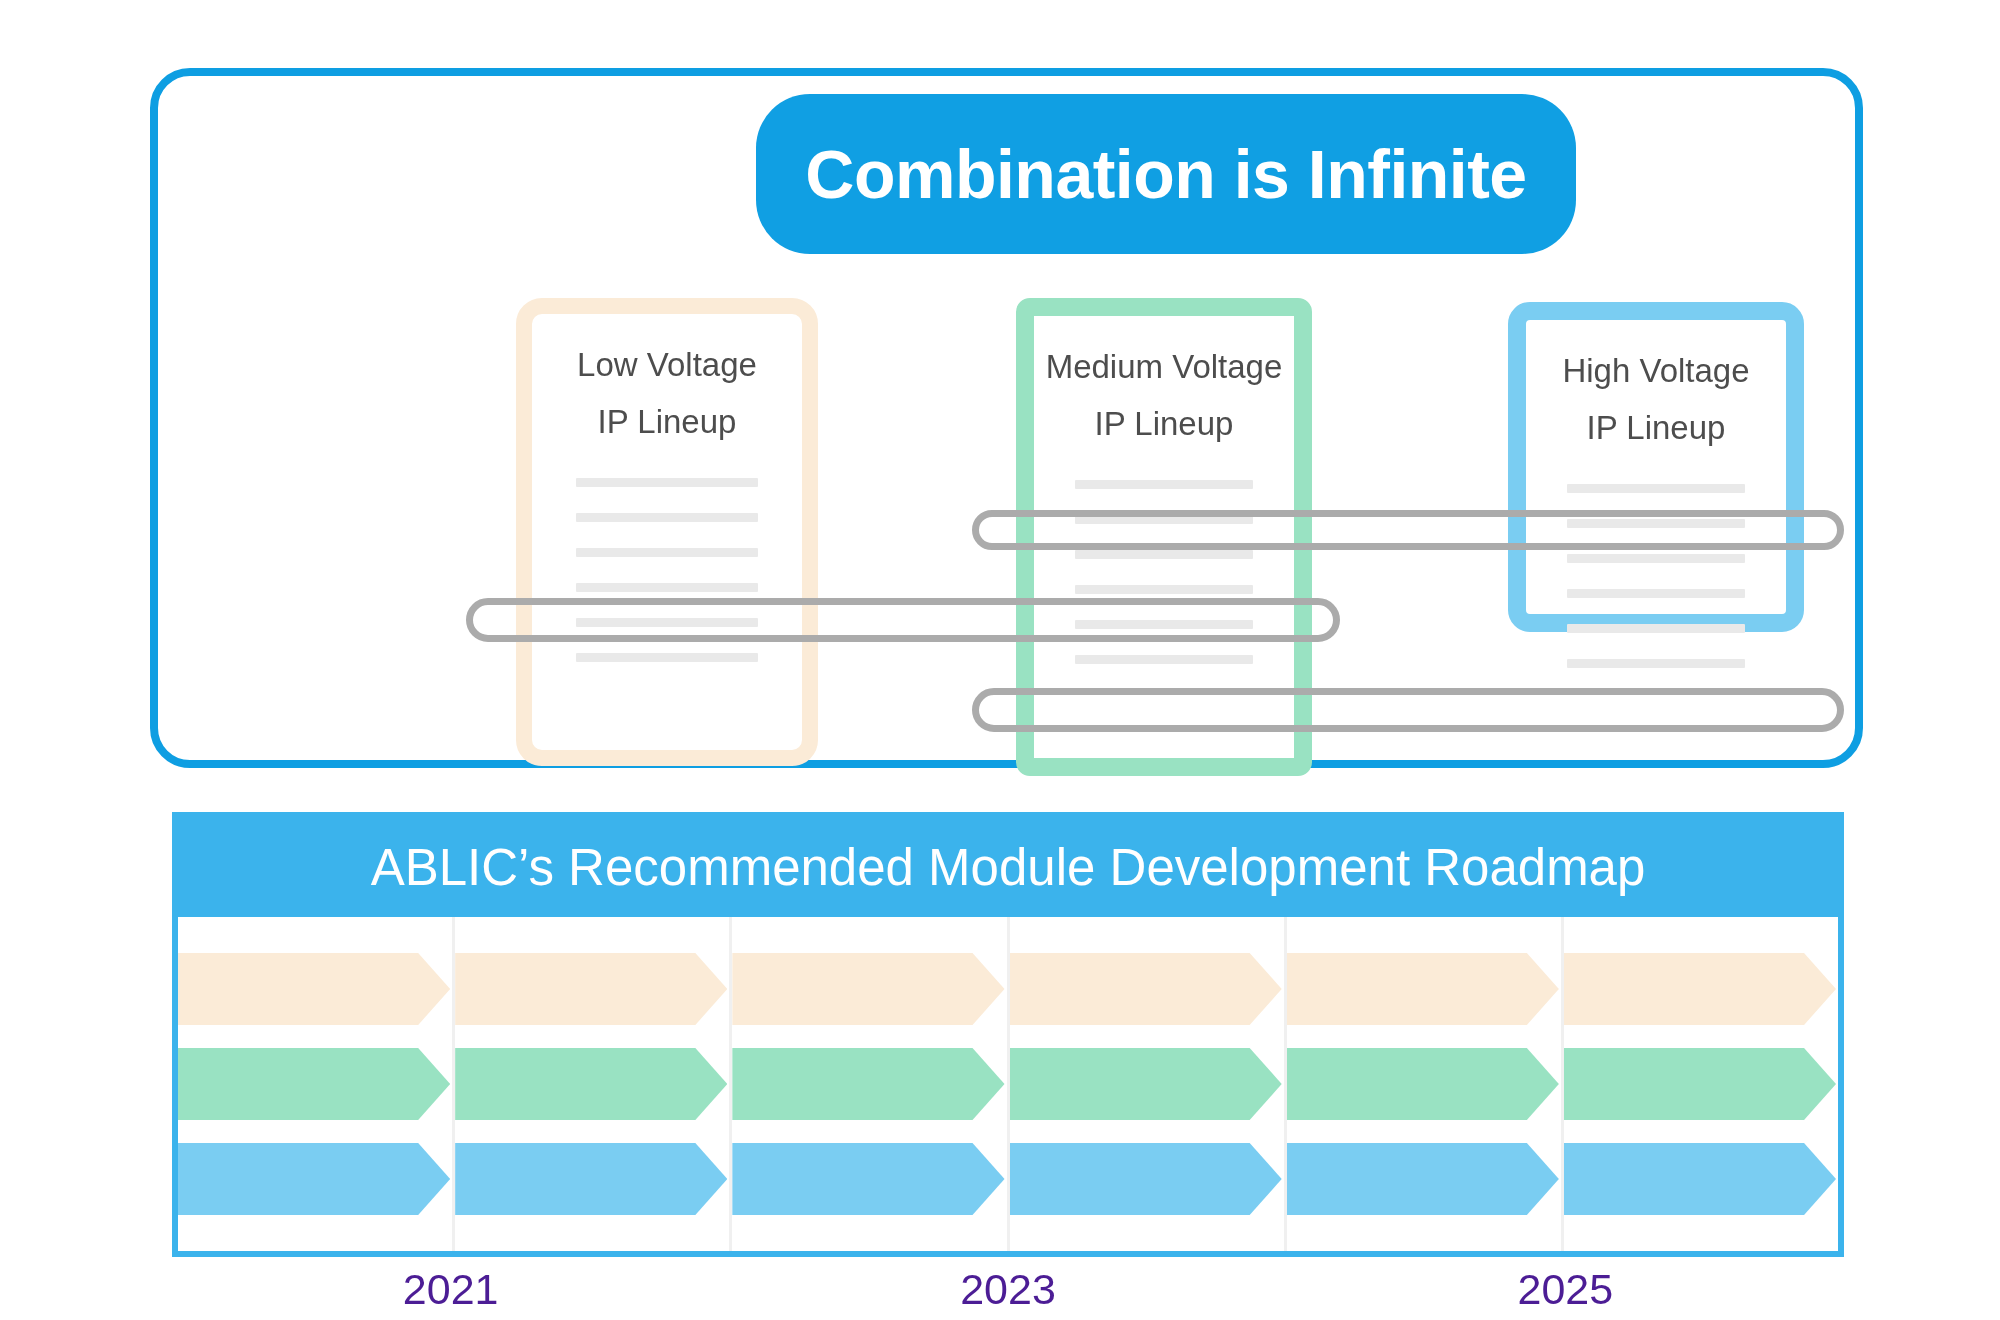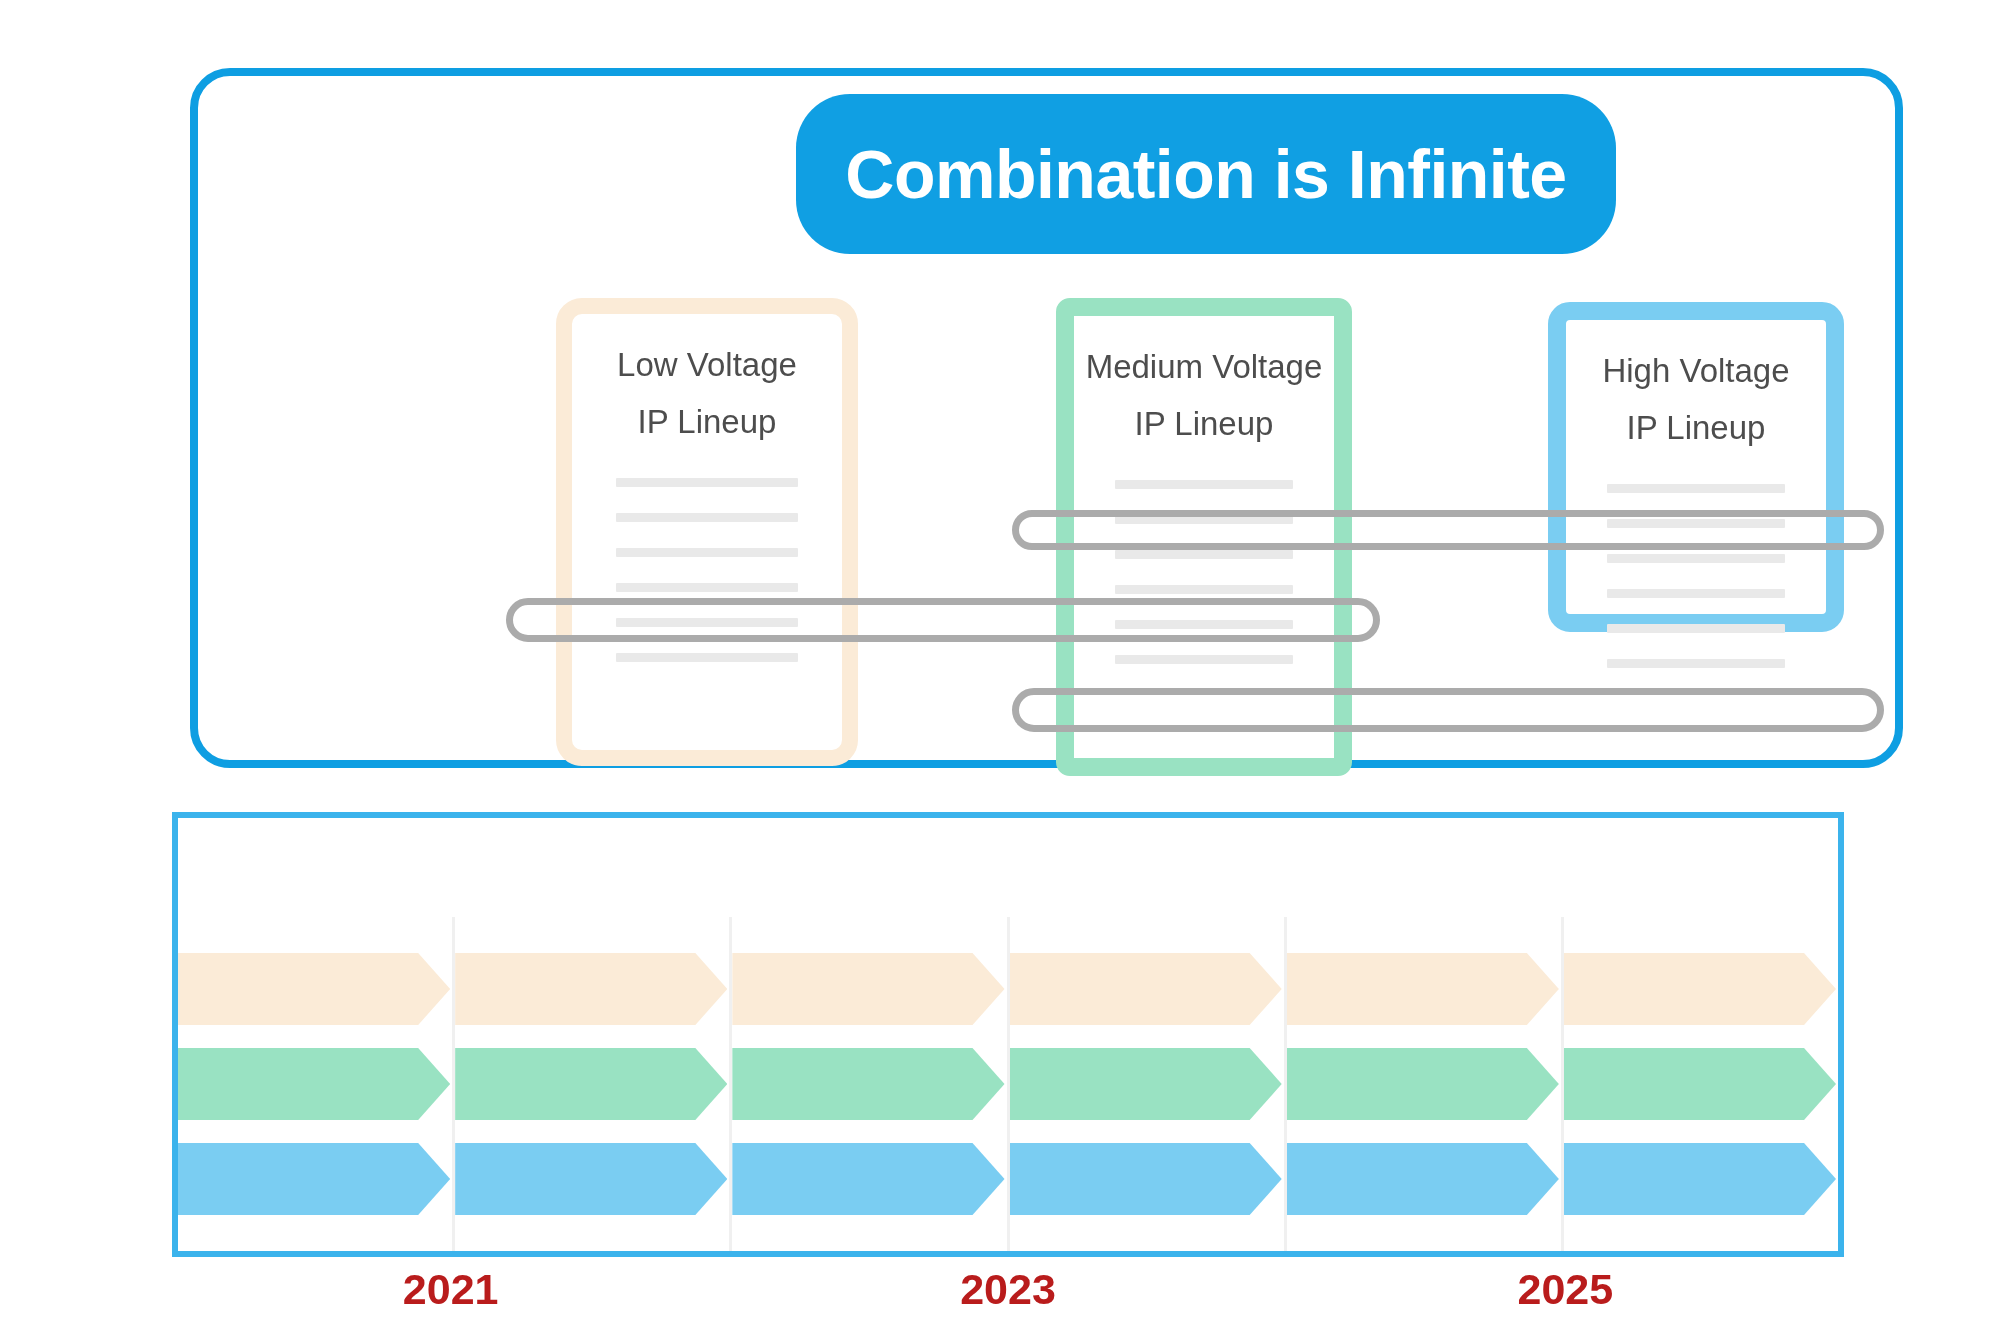--- a/index.html
+++ b/index.html
@@ -19,21 +19,20 @@
   #top-panel {
     position: absolute;
     left: 150px;
     top: 68px;
     width: 1713px;
     height: 700px;
     box-sizing: border-box;
     border: 8px solid #0E9EE2;
     border-radius: 40px;
     background: #ffffff;
-    margin-left: 40px;
   }
 
   #title-badge {
     position: absolute;
     left: 598px;
     top: 18px;
     width: 820px;
     height: 160px;
     box-sizing: border-box;
     background: #109FE3;
@@ -204,23 +203,23 @@
     height: 62px;
     display: flex;
   }
   .year-cell {
     flex: 1 1 0;
     display: flex;
     align-items: center;
     justify-content: center;
   }
   .year-label {
-    color: #b91c1c;
+    color: #4c1d95;
     font-size: 43px;
-    font-weight: bold;
+    font-weight: normal;
     line-height: 1;
   }
 </style>
 </head>
 <body>
 
 <div id="top-panel">
 
   <div id="title-badge">
     <span class="title-text">Combination is Infinite</span>
@@ -271,20 +270,23 @@
     </div>
   </div>
 
   <div class="connector" id="connector-top"></div>
   <div class="connector" id="connector-mid"></div>
   <div class="connector" id="connector-bottom"></div>
 
 </div>
 
 <div id="roadmap-panel">
+  <div id="roadmap-header">
+    <span class="header-text">ABLIC’s Recommended Module Development Roadmap</span>
+  </div>
 
   <div id="roadmap-grid">
 
     <div class="roadmap-col">
       <div class="arrow-stack">
         <div class="roadmap-arrow" style="background:#FBEBD7"></div>
         <div class="roadmap-arrow" style="background:#99E2C2"></div>
         <div class="roadmap-arrow" style="background:#7ACDF2"></div>
       </div>
     </div>

